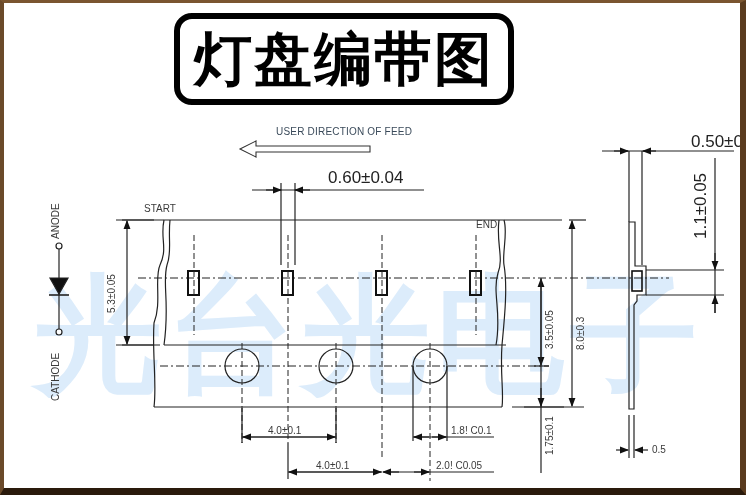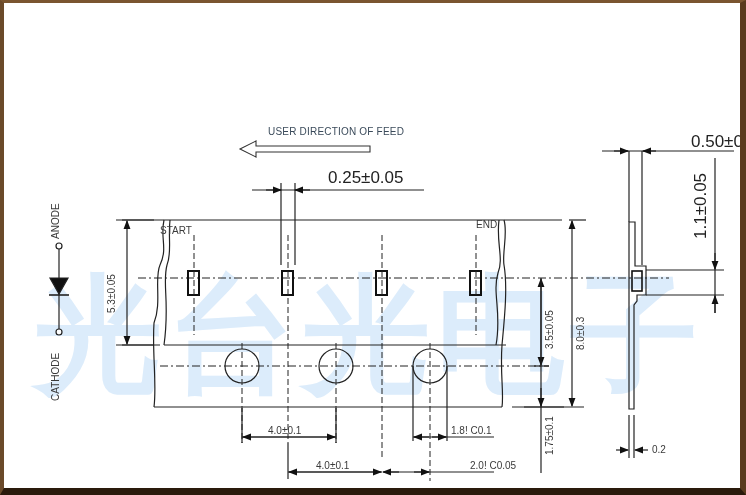--- a/index.html
+++ b/index.html
@@ -33,20 +33,23 @@
     .big { font-size: 17px; color: #222; }
     .vert { transform-origin: left top; transform: rotate(-90deg); }
   </style>
 </head>
 <body>
 
 <div id="stage">
 
   <div class="watermark">光台光电子</div>
 
+  <div class="title-box">
+    <span class="title-text">灯盘编带图</span>
+  </div>
 
   <svg width="746" height="495" viewBox="0 0 746 495">
     <defs>
       <marker id="ah" markerWidth="8" markerHeight="6" refX="7" refY="3" orient="auto">
         <path d="M0,0 L8,3 L0,6 z" fill="#111"></path>
       </marker>
     </defs>
     <g stroke="#222" stroke-width="1.2" fill="none">
 
       <g>
@@ -150,34 +153,34 @@
       <g>
         <circle cx="55" cy="243" r="3" fill="#fff"></circle>
         <line x1="55" y1="246" x2="55" y2="326"></line>
         <path d="M46,275 L64,275 L55,291 Z" fill="#111"></path>
         <line x1="45" y1="292" x2="65" y2="292" stroke-width="1.6"></line>
         <circle cx="55" cy="329" r="3" fill="#fff"></circle>
       </g>
     </g>
   </svg>
 
-  <span class="lbl feed" style="left:264px; top:124px;">USER DIRECTION OF FEED</span>
-  <span class="lbl big" style="left:324px; top:166px;">0.25±0.05</span>
-  <span class="lbl small" style="left:156px; top:201px;margin-top:22px;">START</span>
+  <span class="lbl feed" style="left:272px; top:124px;">USER DIRECTION OF FEED</span>
+  <span class="lbl big" style="left:324px; top:166px;">0.60±0.04</span>
+  <span class="lbl small" style="left:140px; top:201px;">START</span>
   <span class="lbl small" style="left:472px; top:201px;margin-top:16px;">END</span>
 
   <span class="lbl small vert" style="left:47px; top:236px;">ANODE</span>
   <span class="lbl small vert" style="left:47px; top:398px;">CATHODE</span>
 
   <span class="lbl small vert" style="left:103px; top:310px;">5.3±0.05</span>
   <span class="lbl small vert" style="left:541px; top:346px;">3.5±0.05</span>
   <span class="lbl small vert" style="left:572px; top:347px;">8.0±0.3</span>
   <span class="lbl small vert" style="left:541px; top:452px;">1.75±0.1</span>
 
   <span class="lbl small" style="left:264px; top:423px;">4.0±0.1</span>
   <span class="lbl small" style="left:312px; top:458px;">4.0±0.1</span>
   <span class="lbl small" style="left:447px; top:423px;">1.8! C0.1</span>
-  <span class="lbl small" style="left:432px; top:458px;margin-left:34px;">2.0! C0.05</span>
+  <span class="lbl small" style="left:432px; top:458px;">2.0! C0.05</span>
 
   <span class="lbl big" style="left:667px; top:130px;margin-left:20px;">0.50±0</span>
   <span class="lbl big vert" style="left:688px; top:236px;">1.1±0.05</span>
-  <span class="lbl small" style="left:648px; top:442px;">0.2</span>
+  <span class="lbl small" style="left:648px; top:442px;">0.5</span>
 </div>
 
 </body></html>

